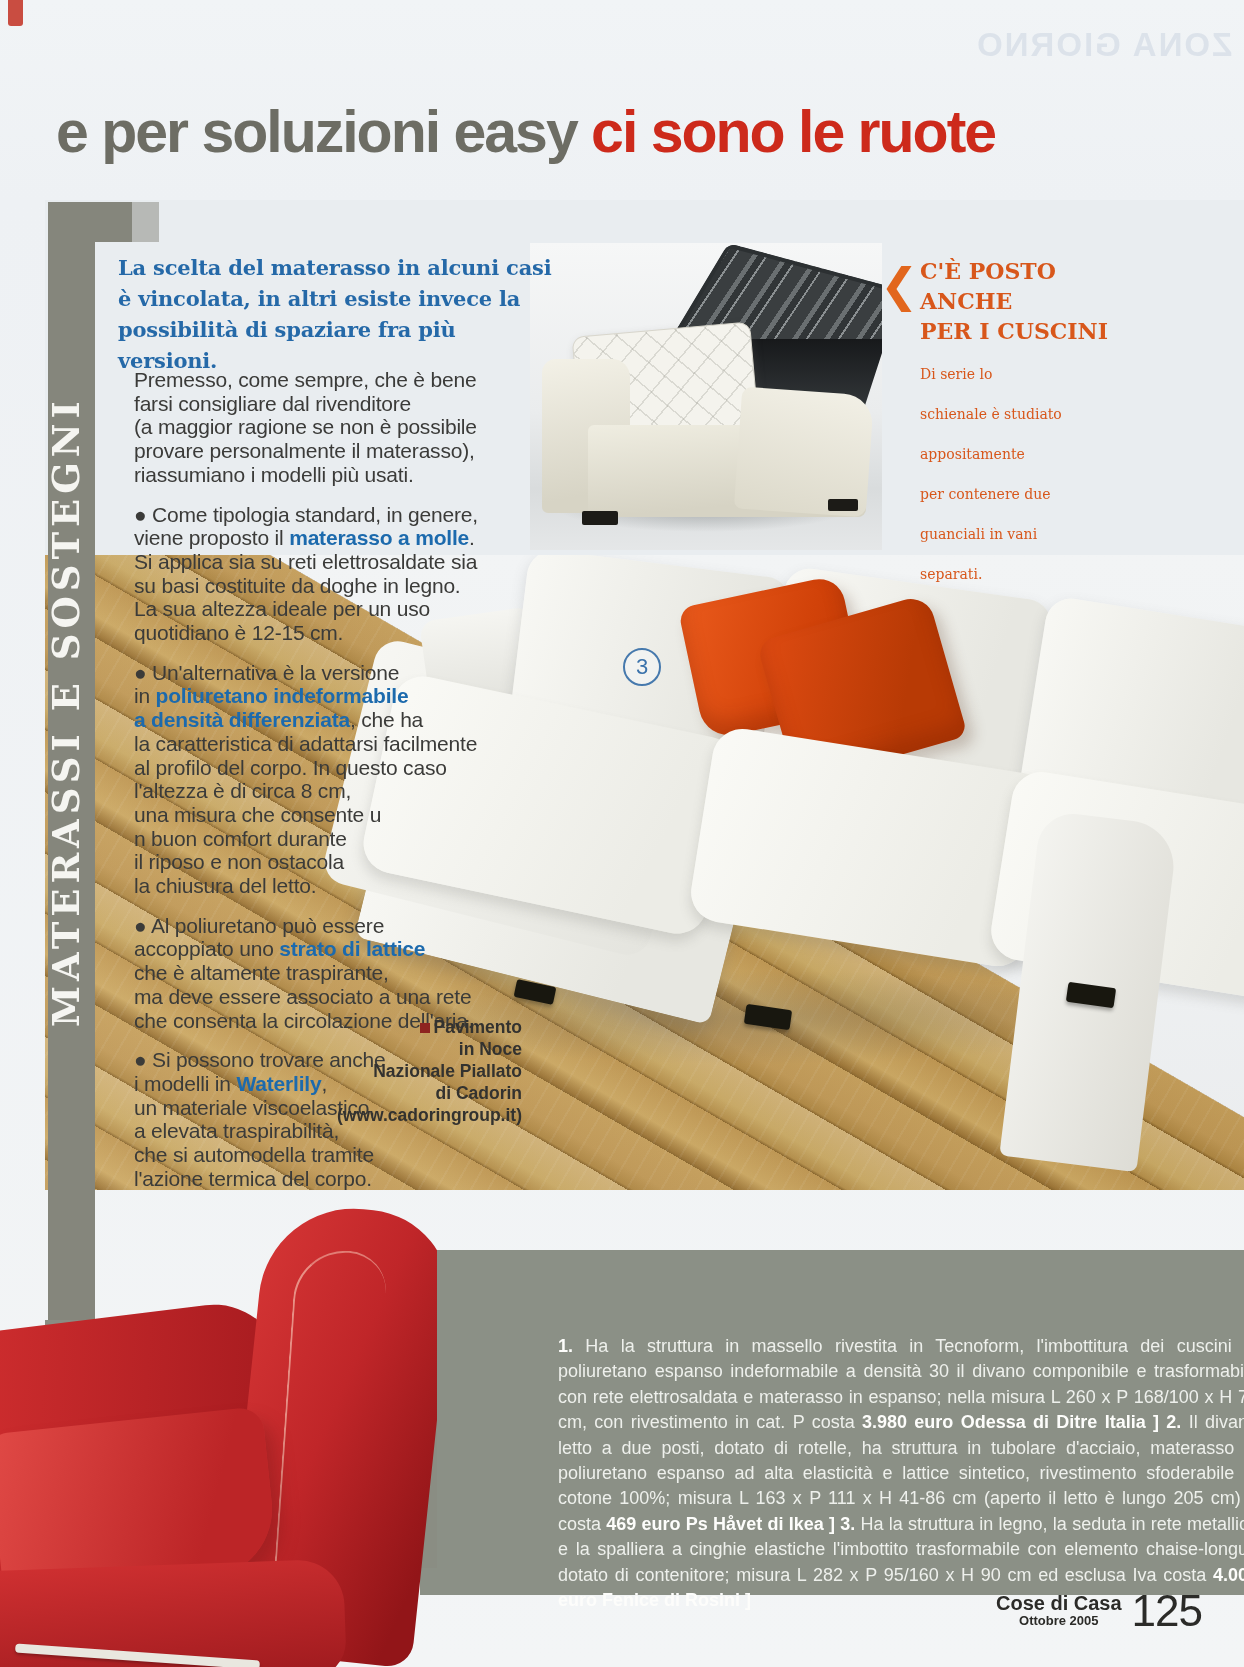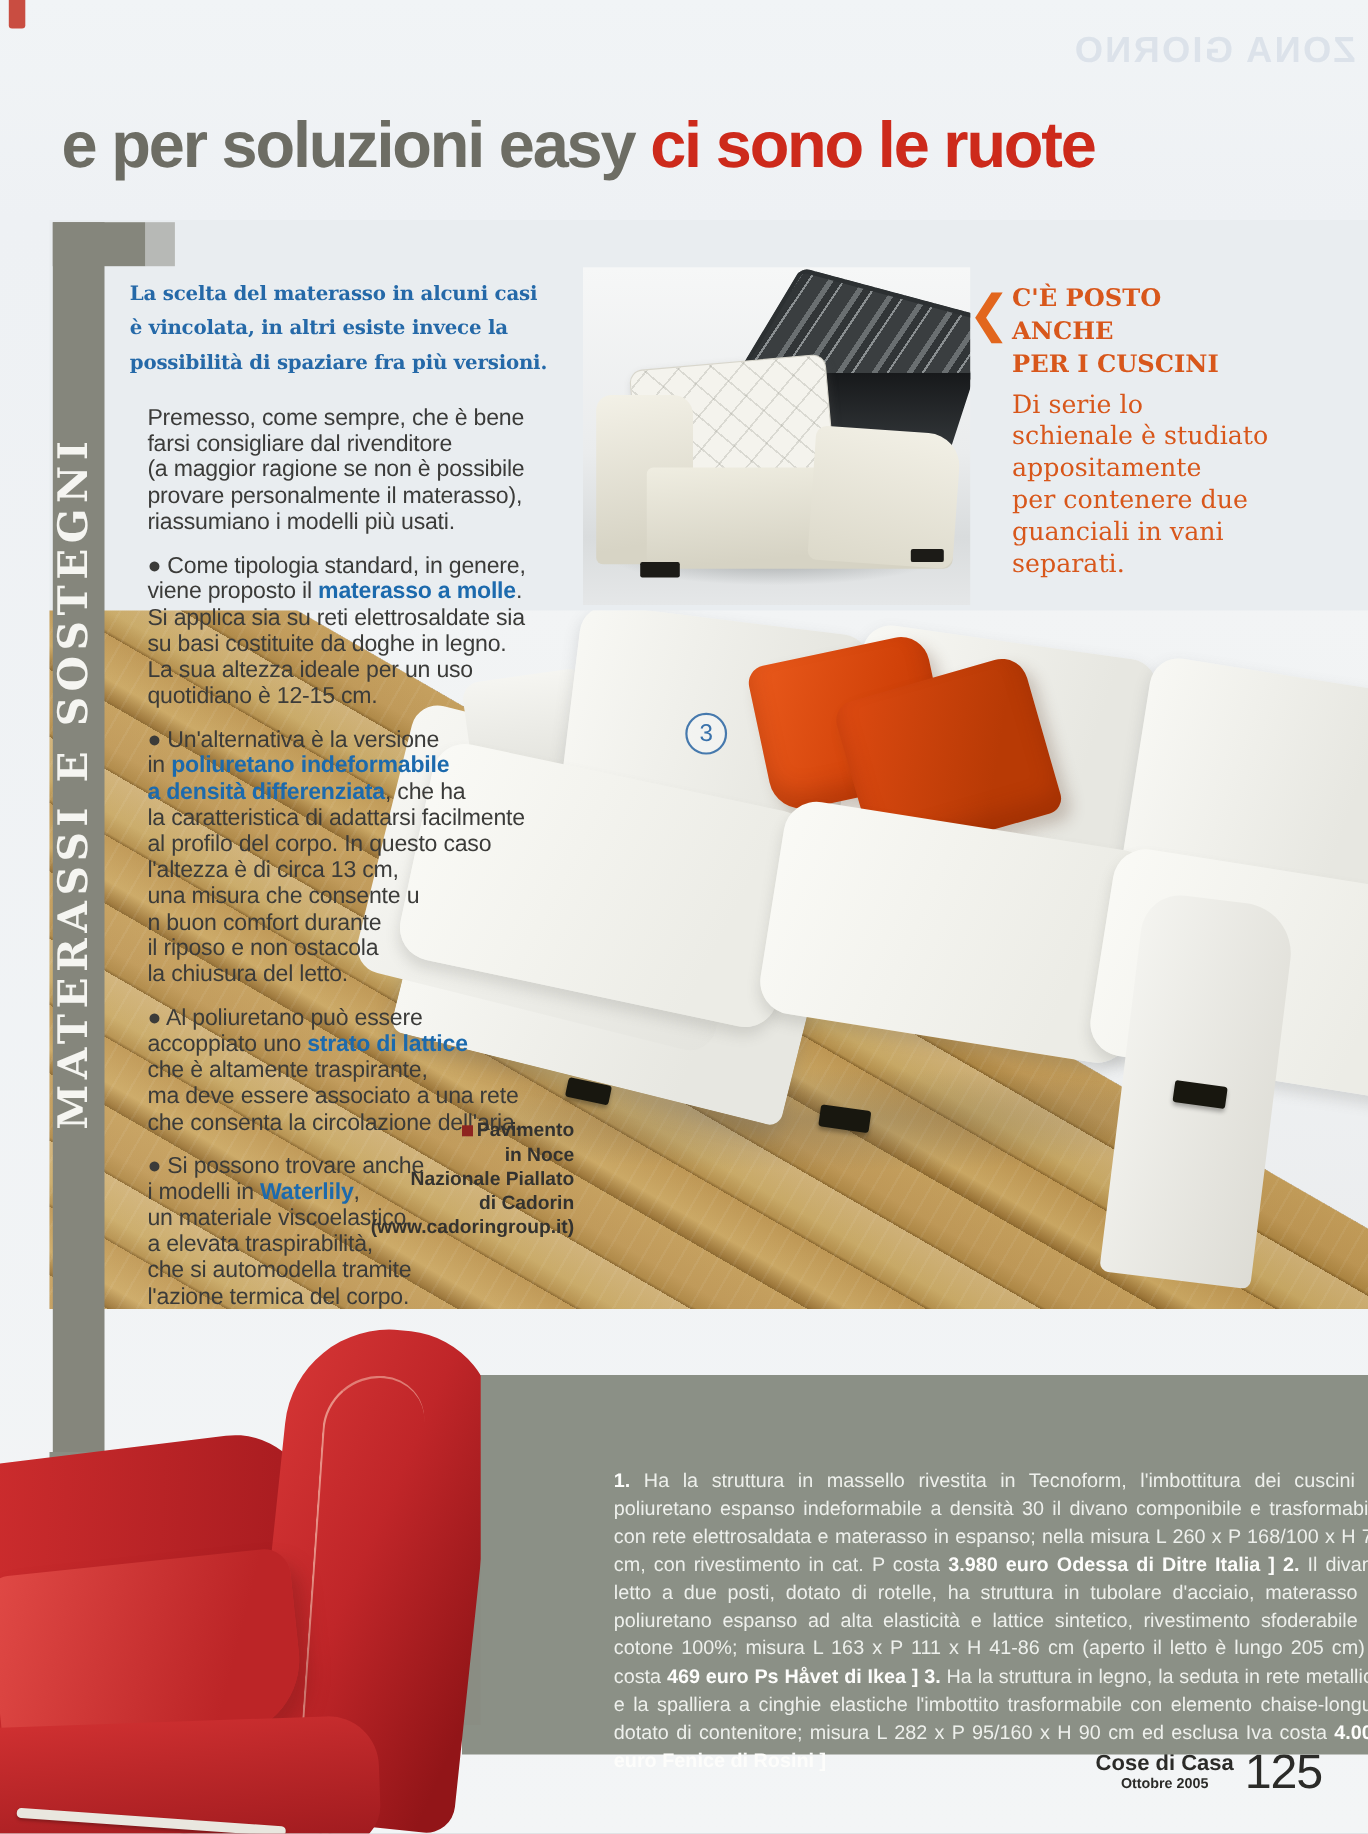--- a/index.html
+++ b/index.html
@@ -25,21 +25,21 @@
   .bar{left:48px;top:202px;width:47px;height:1120px;background:#85867c;z-index:5;}
   .bar-tab{left:48px;top:202px;width:84px;height:40px;background:#85867c;z-index:5;}
   .bar-tab2{left:132px;top:202px;width:27px;height:40px;background:rgba(133,134,124,.5);z-index:5;}
   .bar-label{left:44px;top:252px;height:920px;width:54px;z-index:6;
              writing-mode:vertical-rl;transform:rotate(180deg);
              font-family:"DejaVu Serif",serif;font-weight:bold;font-size:37px;
              letter-spacing:5px;color:#f5f5f1;text-align:center;}
 
   
   .intro{left:118px;top:252px;width:440px;z-index:7;white-space:pre-line;
-         font-family:"DejaVu Serif",serif;font-weight:bold;font-size:18px;
+         font-family:"DejaVu Serif",serif;font-weight:bold;font-size:21px;
          line-height:31px;color:#2569a8;letter-spacing:-0.2px;}
   .bodycol{left:118px;top:352px;width:430px;z-index:7;font-size:21px;line-height:23.7px;
            color:#3b3b39;letter-spacing:-0.2px;}
   .bodycol p{margin:16px;white-space:pre-line;}
   .run-kw{color:#1c6aad;font-weight:bold;}
 
   
   .mech{left:530px;top:243px;width:352px;height:307px;overflow:hidden;z-index:4;
         background:linear-gradient(180deg,#f6f7f7 0%,#eaeced 55%,#d9dcdd 80%,#e5e7e8 100%);}
   .m-shadow{left:18px;top:236px;width:312px;height:54px;border-radius:50%;
@@ -61,21 +61,21 @@
   .m-cover{left:208px;top:148px;width:132px;height:122px;border-radius:10px 30px 12px 8px;transform:rotate(4deg);
            background:linear-gradient(190deg,#f2f0e6,#dcd9ca);}
   .m-foot1{left:52px;top:268px;width:36px;height:14px;background:#1c1b17;border-radius:2px;}
   .m-foot2{left:298px;top:256px;width:30px;height:12px;background:#1c1b17;border-radius:2px;}
 
   
   .chevron{left:880px;top:258px;font-size:46px;font-weight:bold;color:#e2661d;z-index:7;
            font-family:"DejaVu Sans",sans-serif;}
   .note{left:920px;top:256px;width:250px;z-index:7;font-family:"DejaVu Serif",serif;color:#d8571b;}
   .note-title{font-weight:bold;font-size:22px;line-height:30px;white-space:pre-line;margin-bottom:8px;}
-  .note-body{font-size:23px;line-height:29px;white-space:pre-line;}
+  .note-body{font-size:14px;line-height:40px;white-space:pre-line;}
 
   
   .photo{left:45px;top:555px;width:1199px;height:635px;overflow:hidden;z-index:1;
          background:linear-gradient(180deg,#f2f4f5 0%,#eff1f2 55%,#eaecee 100%);}
   .floor{left:0;top:-130px;width:2150px;height:1450px;transform:rotate(30deg);transform-origin:0 0;
          background:
            linear-gradient(30deg,rgba(255,255,255,.16),rgba(0,0,0,.06)),
            repeating-linear-gradient(90deg,rgba(255,255,255,.06) 0 2px,transparent 2px 15px),
            repeating-linear-gradient(180deg,
              #c9a058 0,#c39952 34px,#b1873f 50px,#8a6426 53px,
@@ -207,21 +207,21 @@
 viene proposto il </span><span class="run-kw">materasso a molle</span><span>.
 Si applica sia su reti elettrosaldate sia
 su basi costituite da doghe in legno.
 La sua altezza ideale per un uso
 quotidiano è 12-15 cm.</span></p>
     <p><span>● Un'alternativa è la versione
 in </span><span class="run-kw">poliuretano indeformabile
 a densità differenziata</span><span>, che ha
 la caratteristica di adattarsi facilmente
 al profilo del corpo. In questo  caso
-l'altezza è di circa 13 cm,
+l'altezza è di circa 8 cm,
 una misura che consente u
 n buon comfort durante
 il riposo e non ostacola
 la chiusura del letto.</span></p>
     <p><span>● Al poliuretano può essere
 accoppiato uno </span><span class="run-kw">strato di lattice</span><span>
 che è altamente traspirante,
 ma deve essere associato a una rete
 che consenta la circolazione dell'aria.</span></p>
     <p><span>● Si possono trovare anche

